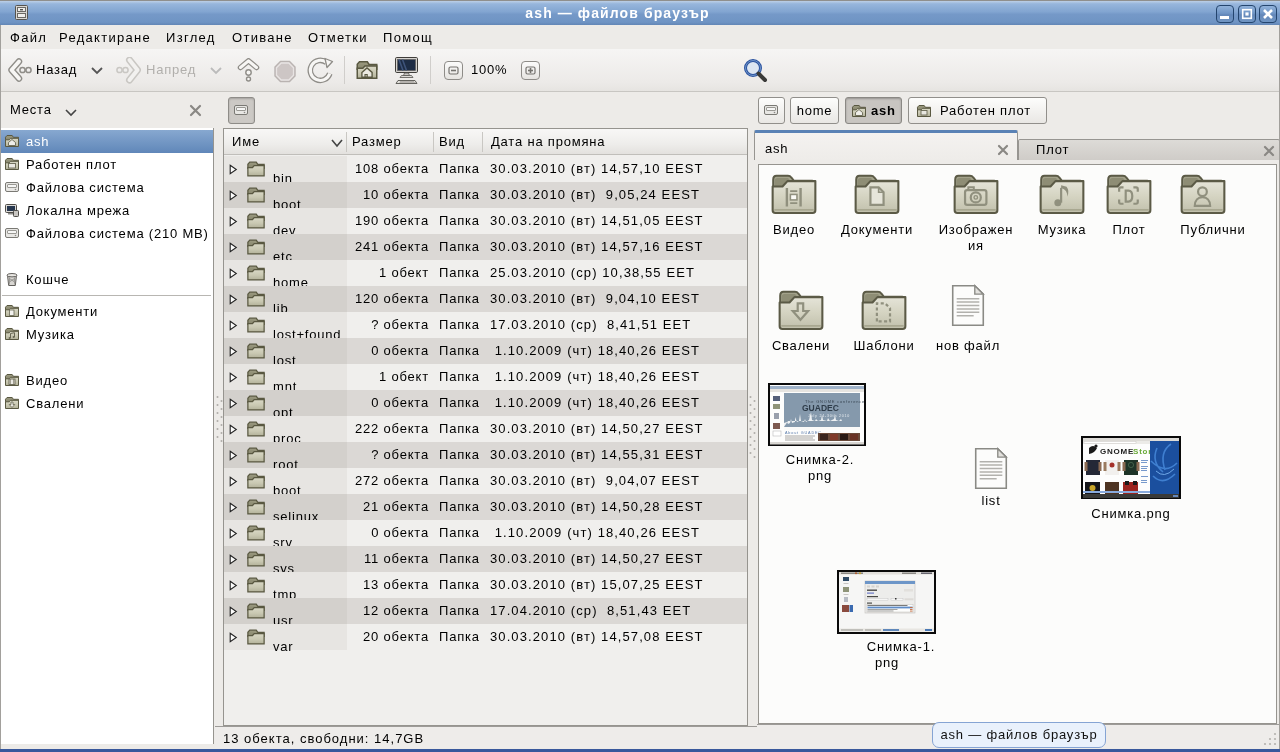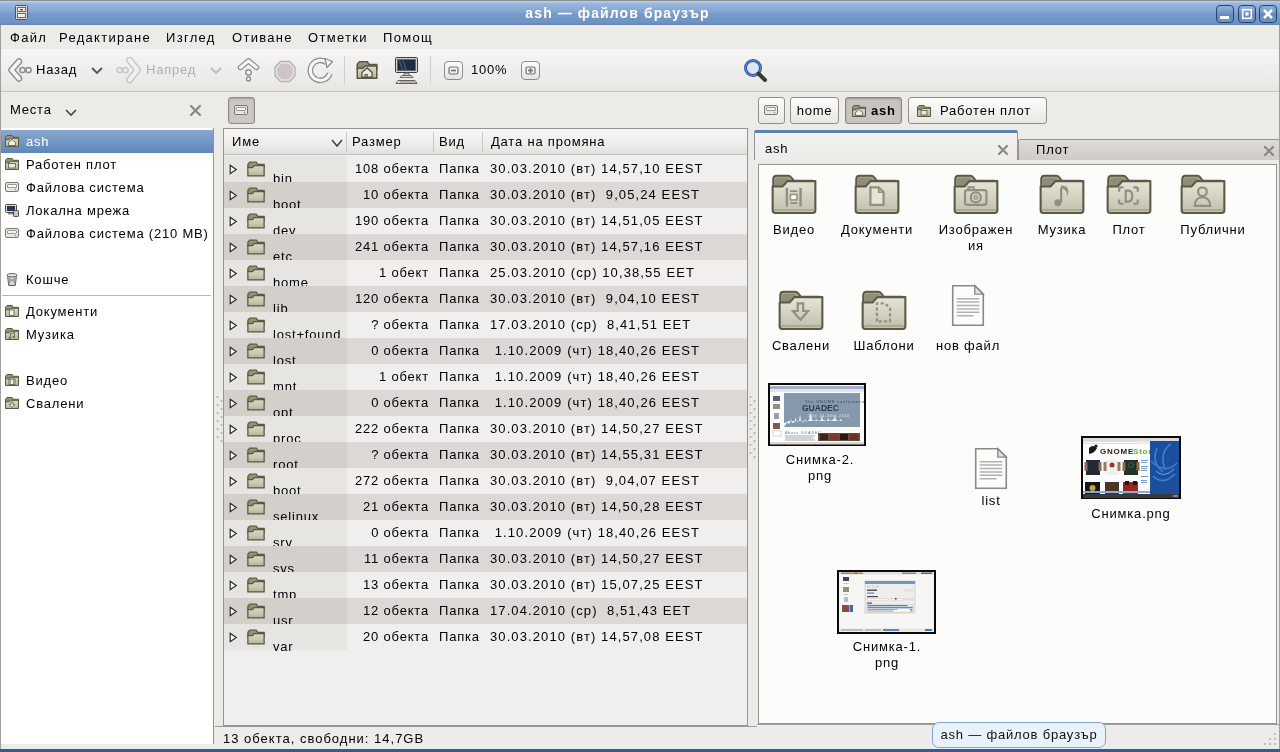--- a/index.html
+++ b/index.html
@@ -867,21 +867,21 @@
   </g>
   <rect x="58" y="28" width="1.5" height="1.5" fill="#333"></rect>
   <rect x="2" y="58.5" width="95" height="3" fill="#e8e6e2"></rect>
   <g fill="#b0aeaa">
         <rect x="4" y="59.3" width="22" height="1.4"></rect>
         <rect x="28" y="59.3" width="16" height="1.4"></rect>
       </g>
   <rect x="46" y="59" width="16" height="2" fill="#5f87ba"></rect>
   <rect x="88" y="59" width="7" height="2" fill="#4a78b4"></rect>
 </svg>
-    <div class="ic-lbl" style="left:83px;top:474px;width:90px">Снимка-1.</div>
+    <div class="ic-lbl" style="left:97px;top:474px;width:90px">Снимка-1.</div>
     <div class="ic-lbl" style="left:83px;top:490px;width:90px">png</div>
   </div>
 
 <div id="right-status" class="abs">
   <svg style="position:absolute;right:2px;bottom:2px" width="16" height="16">
     <g fill="#b5b3af">
         <circle cx="13" cy="4" r="1.1"></circle>
         <circle cx="13" cy="9" r="1.1"></circle>
         <circle cx="13" cy="14" r="1.1"></circle>
         <circle cx="8" cy="9" r="1.1"></circle>

